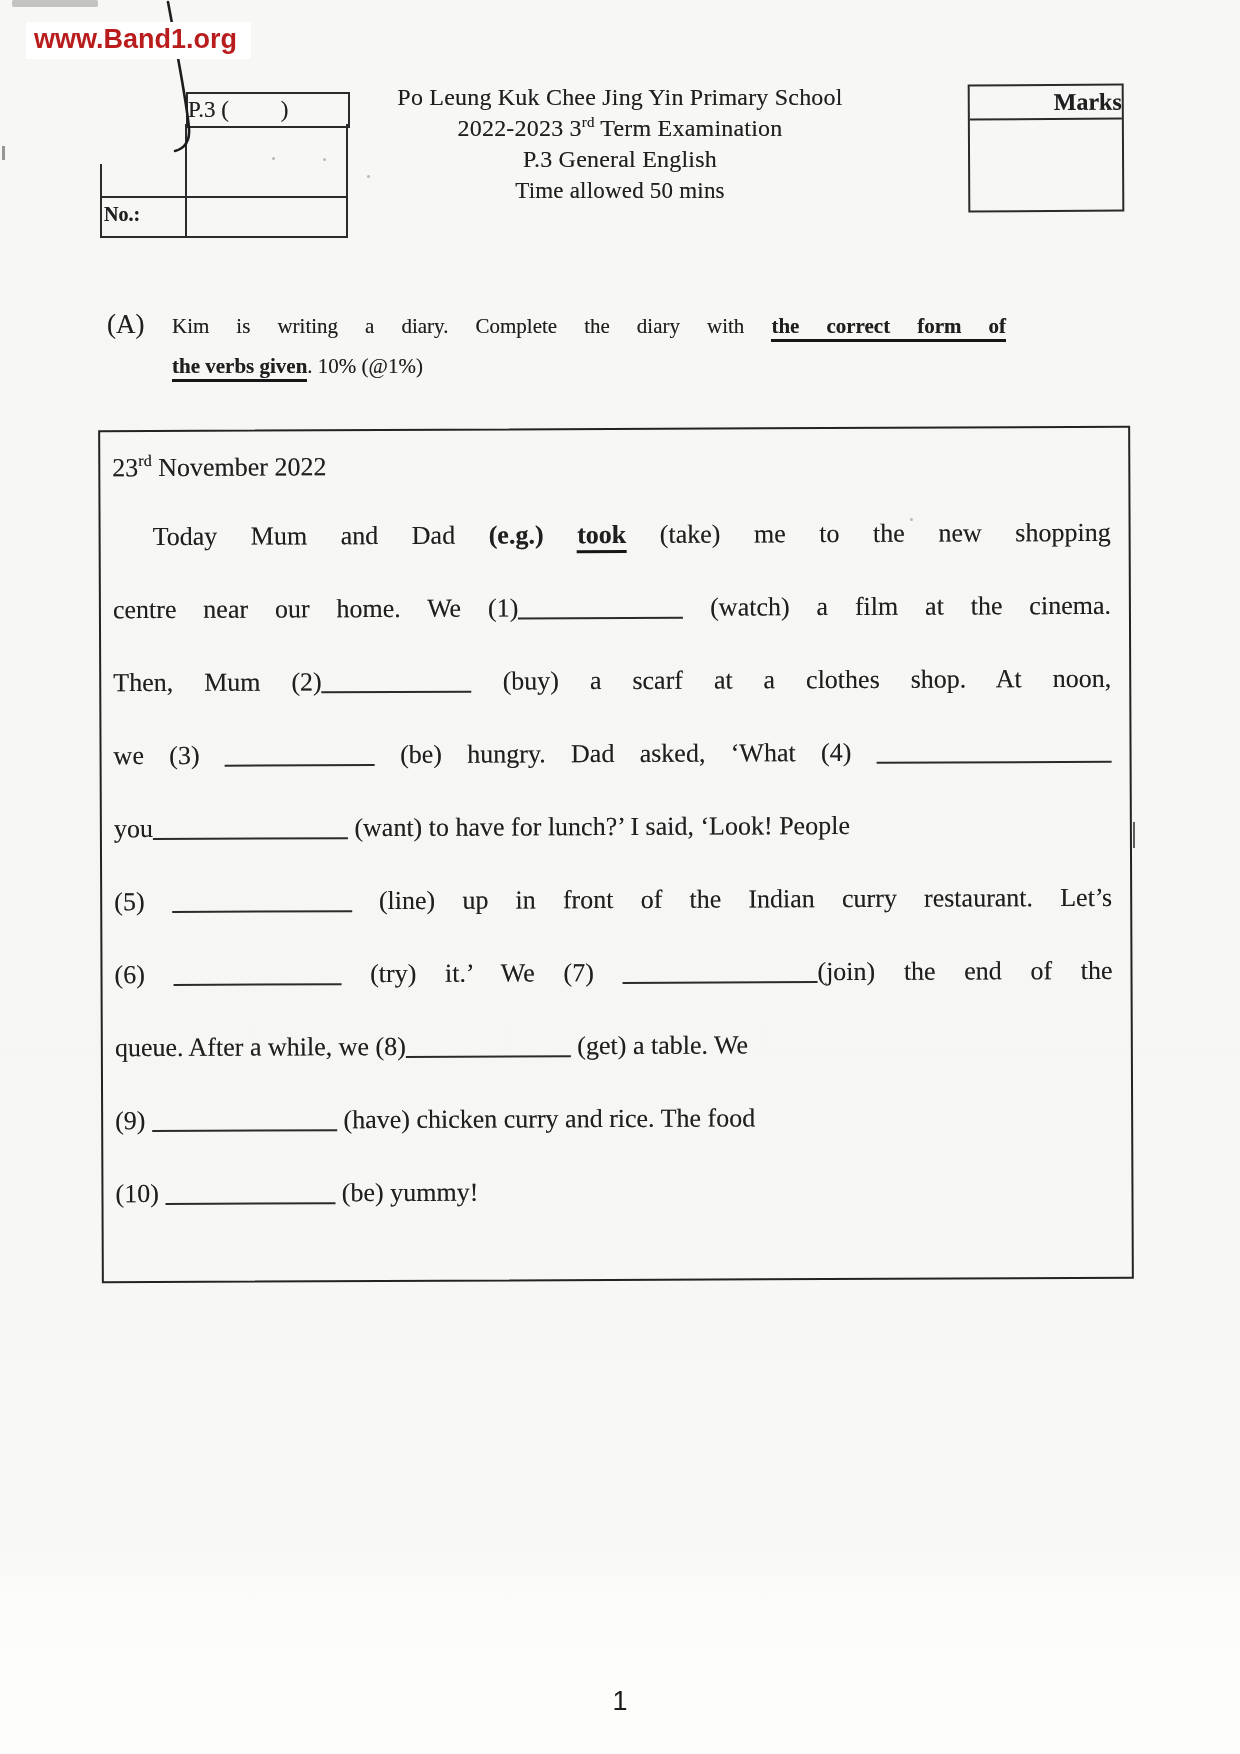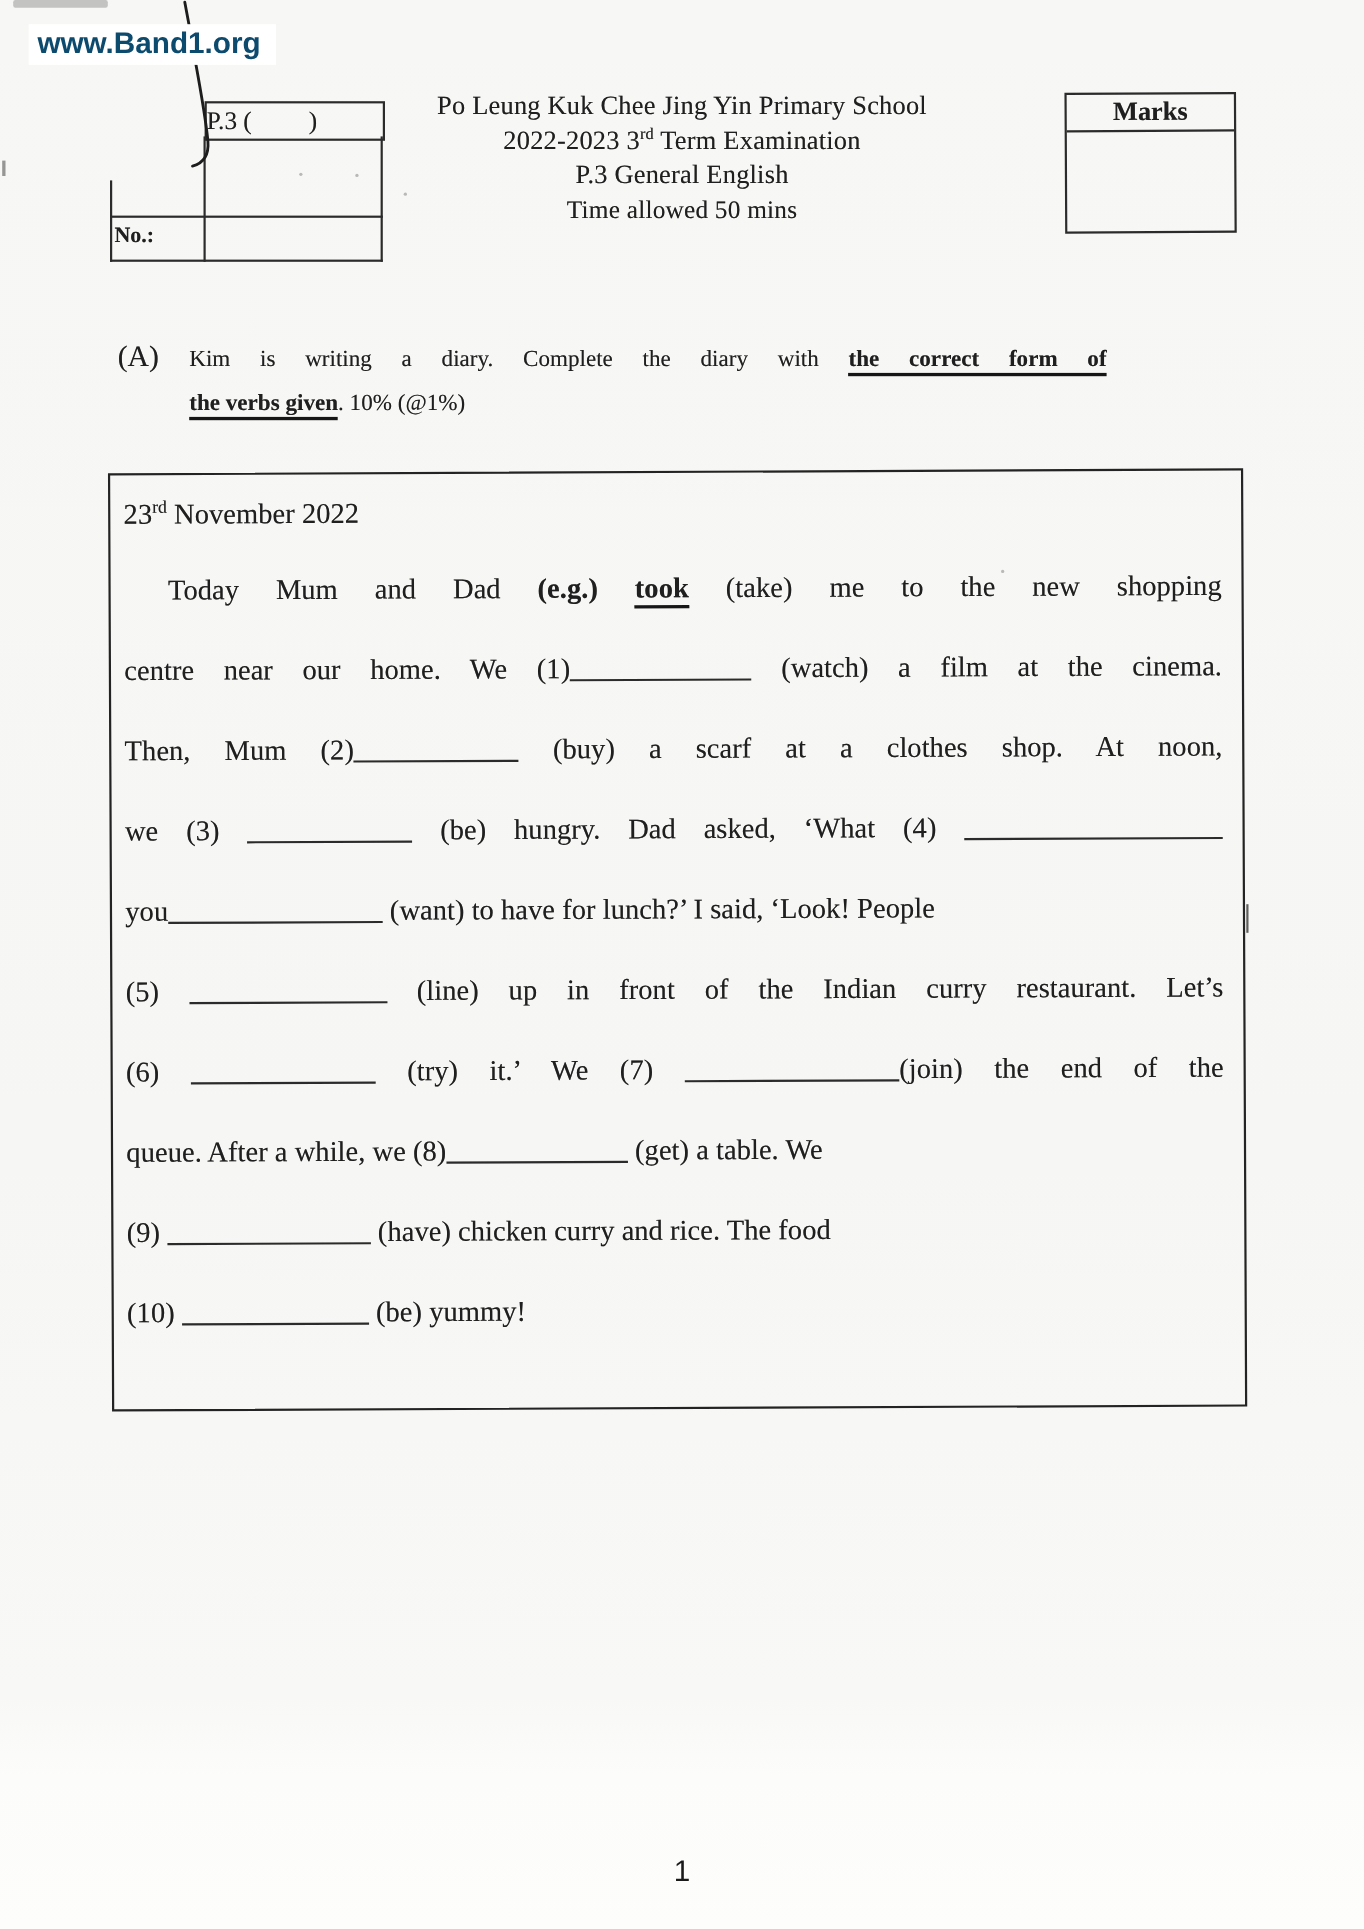--- a/index.html
+++ b/index.html
@@ -10,21 +10,21 @@
     font-family:"Liberation Serif","DejaVu Serif",serif;
     color:#1f1f1f;
   }
   .txt { text-shadow:0 0 .4px rgba(0,0,0,.45); }
 
   
   .watermark {
     position:absolute; left:26px; top:22px; z-index:5;
     background:#ffffff; padding:2px 14px 4px 8px;
     font-family:"Liberation Sans","DejaVu Sans",sans-serif;
-    font-weight:600; font-size:27px; color:#0c4a6e;
+    font-weight:600; font-size:27px; color:#b91c1c;
   }
 
   
   .pen-svg { position:absolute; left:150px; top:0; z-index:4; }
   .smudge { position:absolute; left:12px; top:0; width:86px; height:7px; background:#8f8f8f; opacity:.5; border-radius:2px; }
   .edge-tick { position:absolute; left:2px; top:146px; width:3px; height:14px; background:#555; opacity:.6; }
   .dot { position:absolute; width:3px; height:3px; border-radius:50%; background:#7c7c7c; opacity:.5; }
   .right-tick { position:absolute; left:1133px; top:822px; width:2px; height:26px; background:#2b2b2b; opacity:.75; }
 
   
@@ -43,21 +43,21 @@
 
   
   .school-block { position:absolute; left:350px; top:82px; width:540px; text-align:center; }
   .h-line { font-size:24px; line-height:31px; letter-spacing:.2px; }
   .h-line.small { font-size:23px; }
   .bold { font-weight:400; }
   .sup { font-size:.62em; vertical-align:super; line-height:0; font-weight:inherit;margin-top:24px; }
 
   
   .marks-box { position:absolute; left:968px; top:84px; width:152px; height:124px; border:2px solid #2b2b2b; background:transparent; transform:rotate(-.3deg); }
-  .marks-head { height:32px; border-bottom:2px solid #2b2b2b; text-align:center; font-weight:700; font-size:24px; line-height:32px; }
+  .marks-head { height:32px; border-bottom:2px solid #2b2b2b; text-align:right; font-weight:700; font-size:24px; line-height:32px; }
 
   
   .section-a-label { position:absolute; left:107px; top:309px; font-size:27px; }
   .instruction { position:absolute; left:172px; top:306px; width:834px; font-size:21px; }
   .instruction .seg-line { line-height:40px; }
 
   
   .seg-line { white-space:nowrap; }
   .seg-line.justify { text-align:justify; text-align-last:justify; }
   .seg-line.indent { text-indent:40px; }

